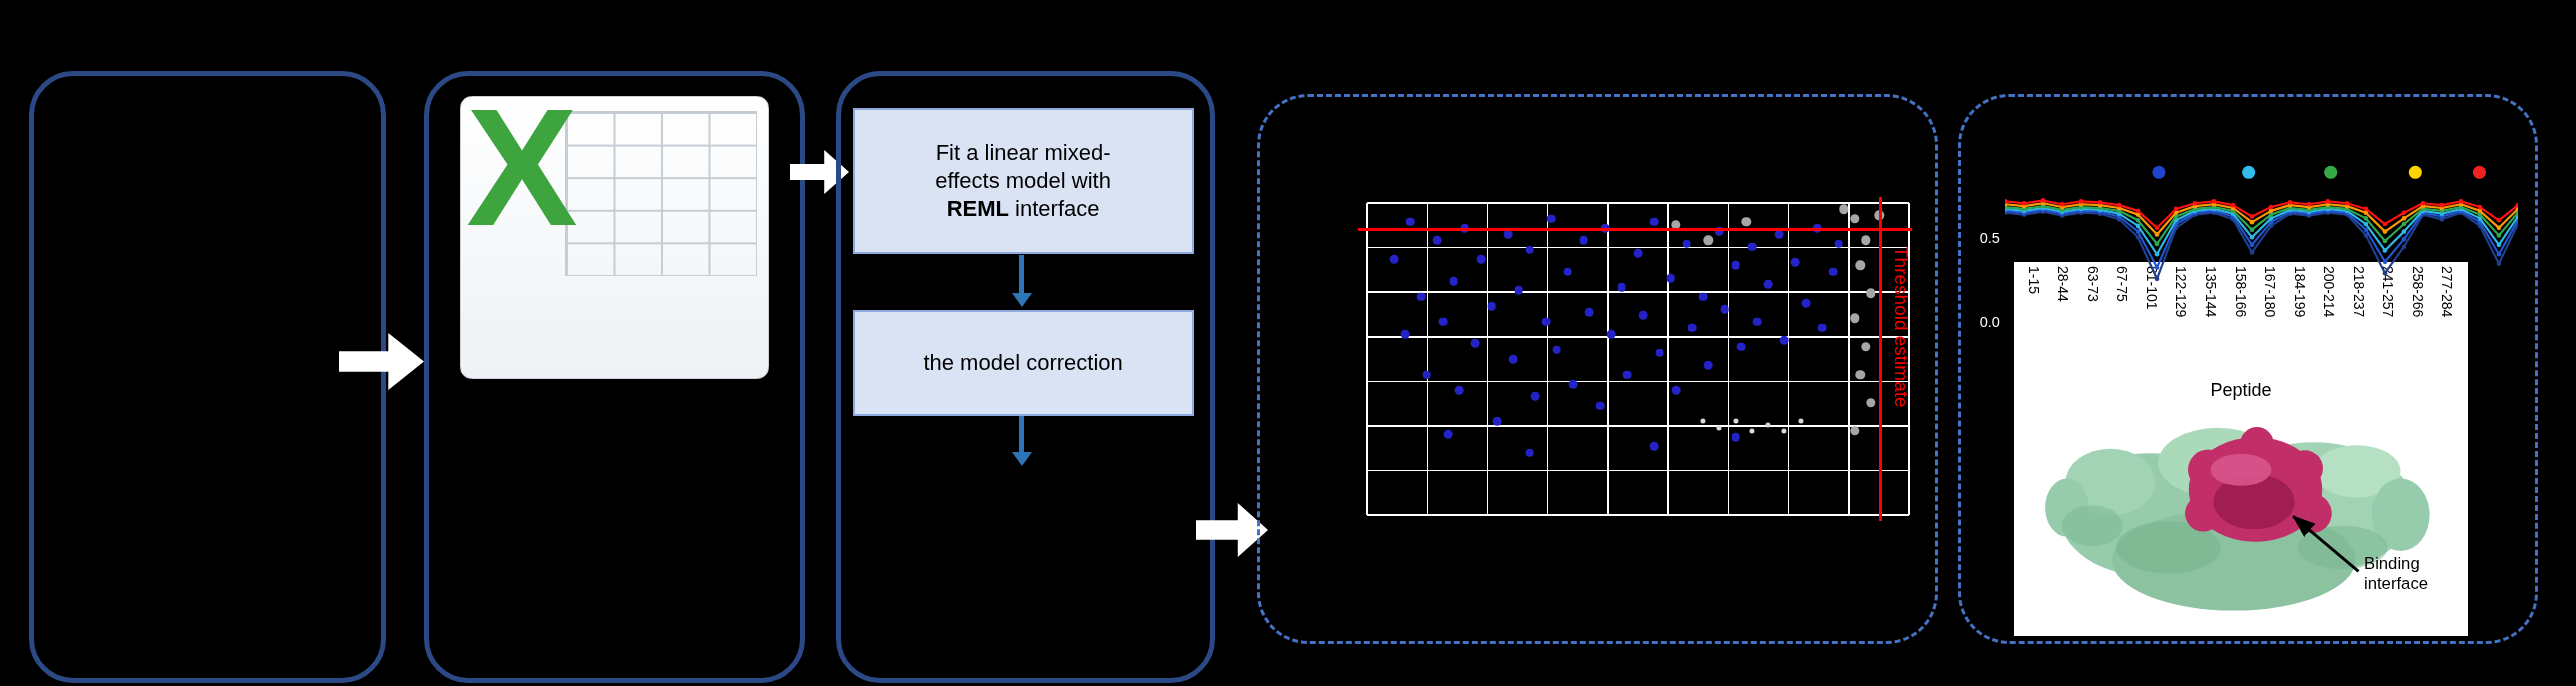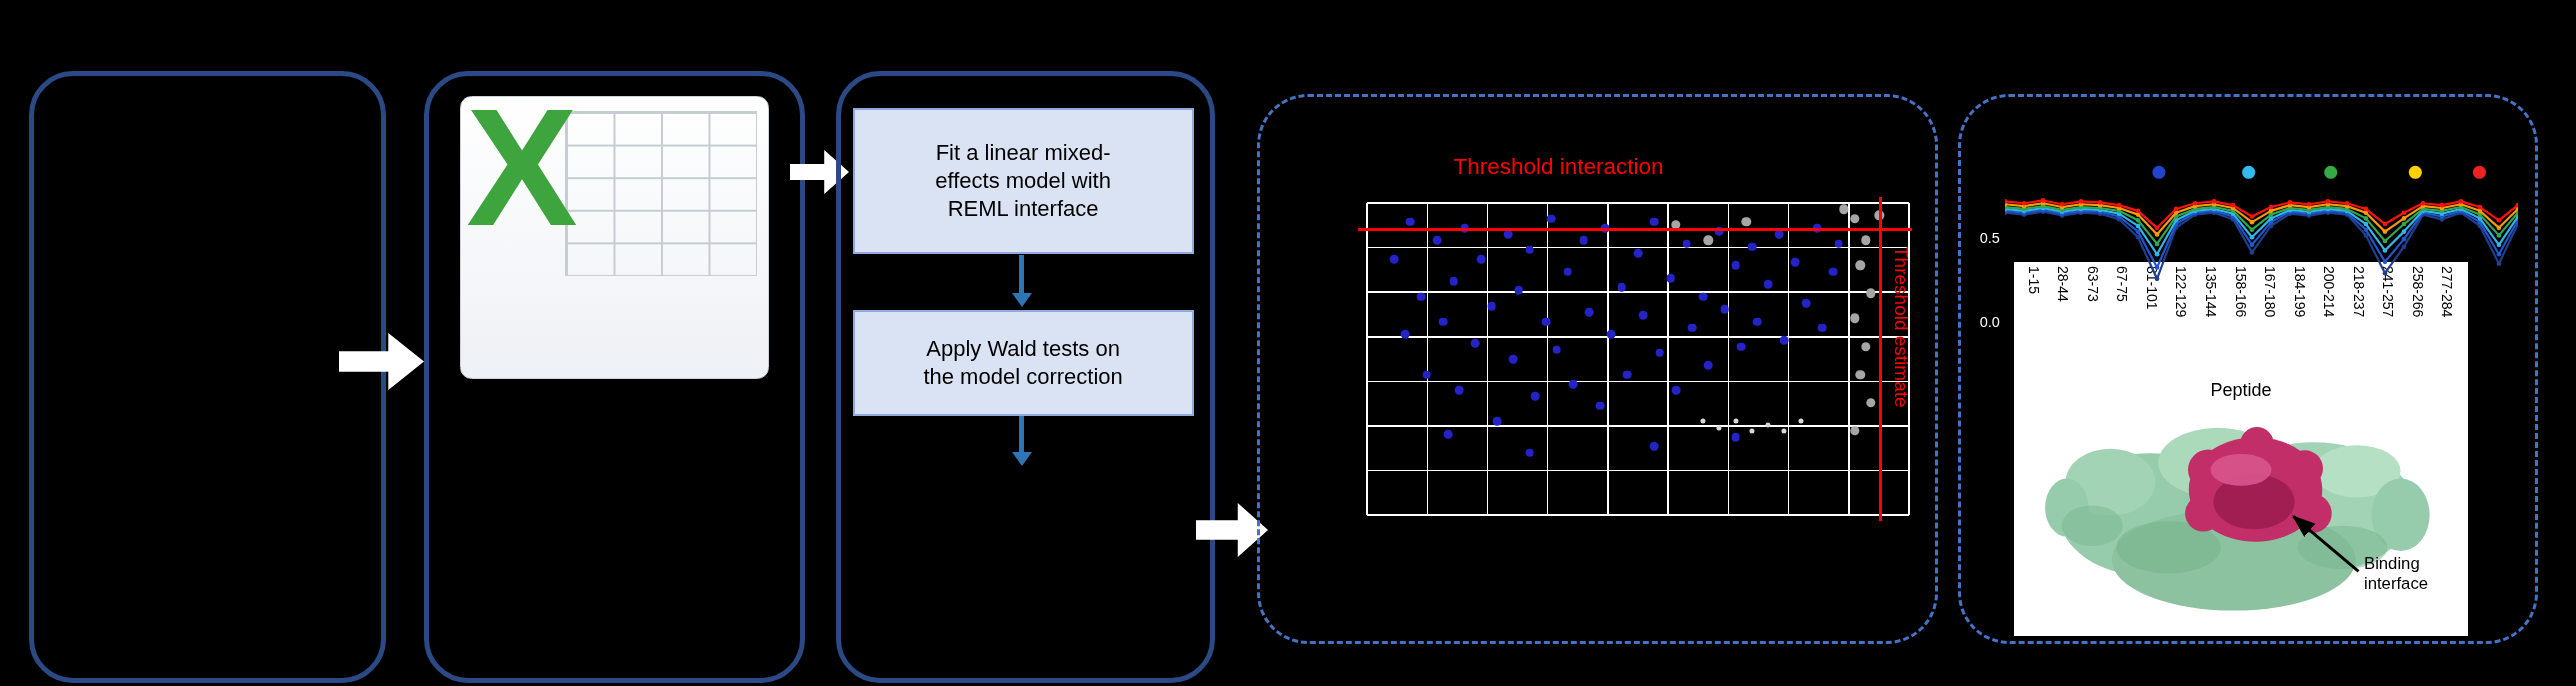--- a/index.html
+++ b/index.html
@@ -33,21 +33,21 @@
     background-size:25% 20%;border:1.5px solid #c6ccd4;}
   .csv-x{position:absolute;left:5.8px;top:-13px;font-size:167px;line-height:1;font-weight:bold;color:#3EA43E;}
   .csv-banner{position:absolute;left:3%;right:3%;top:68%;height:24%;
     background:linear-gradient(180deg,#6CBF6C,#2F8C2F);border-radius:11.6px;color:#fff;font-weight:bold;
     font-size:47px;letter-spacing:2.2px;display:flex;align-items:center;justify-content:center;}
 
   
   .step{position:absolute;left:11.6px;width:337px;background:var(--step_fill,#DAE3F3);
     border:2.2px solid var(--step_border,#8FAADC);display:flex;flex-direction:column;justify-content:center;
     text-align:center;font-size:22px;color:#000;line-height:1.28;}
-  .step .b{font-weight:normal;}
+  .step .b{font-weight:bold;}
   .stepA{top:32px;height:142px;}
   .stepB{top:234px;height:102px;}
   .stepC{top:394px;height:142px;}
   .varrow{position:absolute;left:178px;width:5.1px;background:var(--step_arrow,#2E75B6);}
   .varrow::after{content:"";position:absolute;left:50%;transform:translateX(-50%);bottom:-14px;
     border-left:10.2px solid transparent;border-right:10.2px solid transparent;
     border-top:14.5px solid var(--step_arrow,#2E75B6);}
   .varrow1{top:179px;height:38px;}
   .varrow2{top:340px;height:36px;}
 
@@ -99,30 +99,28 @@
   <div class="block-arrow arrow2"></div>
 
   <div class="solid-box box3">
     <div class="step stepA" id="step-0">
         <div><span>Fit a linear mixed-</span></div>
         <div><span>effects model with</span></div>
         <div><span class="b">REML</span><span> interface</span></div>
       </div>
     <div class="varrow varrow1"></div>
     <div class="step stepB" id="step-1">
-        <div><span>Apply </span><span class="b">Wald tests</span><span> on</span></div>
         <div><span>the model correction</span></div>
       </div>
     <div class="varrow varrow2"></div>
   </div>
 
   <div class="block-arrow arrow3"></div>
 
   <div class="dashed-panel panel4">
-    <div class="scatter-title">Threshold interaction</div>
     <div class="scatter-plot" id="scatter-plot">
       <div class="hline" id="hline" style="top: 8%;"></div>
       <div class="vline" id="vline" style="left: 94.5%;"></div>
     <div class="gv" style="left: 0%;"></div>
         <div class="gv" style="left: 11.1111%;"></div>
         <div class="gv" style="left: 22.2222%;"></div>
         <div class="gv" style="left: 33.3333%;"></div>
         <div class="gv" style="left: 44.4444%;"></div>
         <div class="gv" style="left: 55.5556%;"></div>
         <div class="gv" style="left: 66.6667%;"></div>

